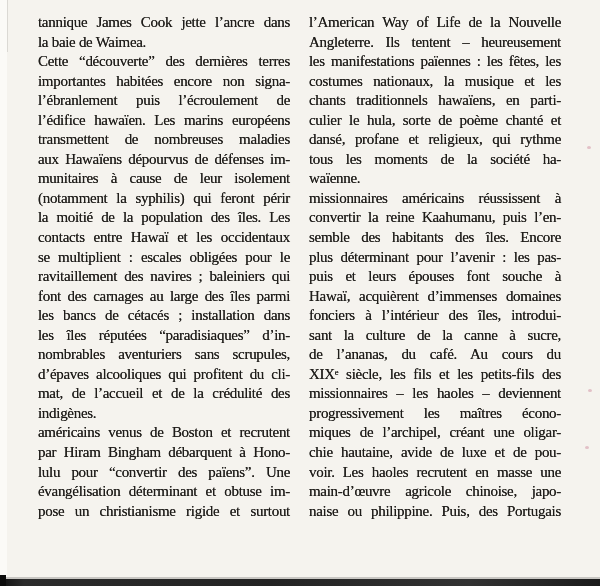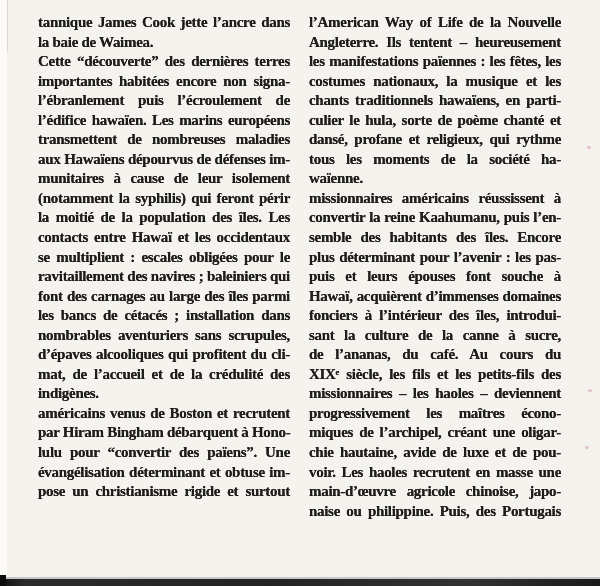--- a/index.html
+++ b/index.html
@@ -29,21 +29,20 @@
     text-shadow: 0 0 0.5px rgba(31,29,26,0.85);
   }
   .col-left  { left: 38px; }
   .col-right { left: 309px; }
   .line {
     height: 19.55px;
     line-height: 19.55px;
     white-space: nowrap;
     text-align: justify;
     text-align-last: justify;
-    font-weight: bold;
   }
   .line.end {
     text-align-last: left;
   }
   
   .edge-left {
     position: absolute; left: 0; top: 0;
     width: 7px; height: 100%;
     background: #fbfaf7;
   }
@@ -87,20 +86,21 @@
       <div class="line">transmettent de nombreuses maladies</div>
       <div class="line">aux Hawaïens dépourvus de défenses im-</div>
       <div class="line">munitaires à cause de leur isolement</div>
       <div class="line">(notamment la syphilis) qui feront périr</div>
       <div class="line">la moitié de la population des îles. Les</div>
       <div class="line">contacts entre Hawaï et les occidentaux</div>
       <div class="line">se multiplient : escales obligées pour le</div>
       <div class="line">ravitaillement des navires ; baleiniers qui</div>
       <div class="line">font des carnages au large des îles parmi</div>
       <div class="line">les bancs de cétacés ; installation dans</div>
+      <div class="line">les îles réputées “paradisiaques” d’in-</div>
       <div class="line">nombrables aventuriers sans scrupules,</div>
       <div class="line">d’épaves alcooliques qui profitent du cli-</div>
       <div class="line">mat, de l’accueil et de la crédulité des</div>
       <div class="line end">indigènes.</div>
       <div class="line">américains venus de Boston et recrutent</div>
       <div class="line">par Hiram Bingham débarquent à Hono-</div>
       <div class="line">lulu pour “convertir des païens”. Une</div>
       <div class="line">évangélisation déterminant et obtuse im-</div>
       <div class="line">pose un christianisme rigide et surtout</div>
     </div>

